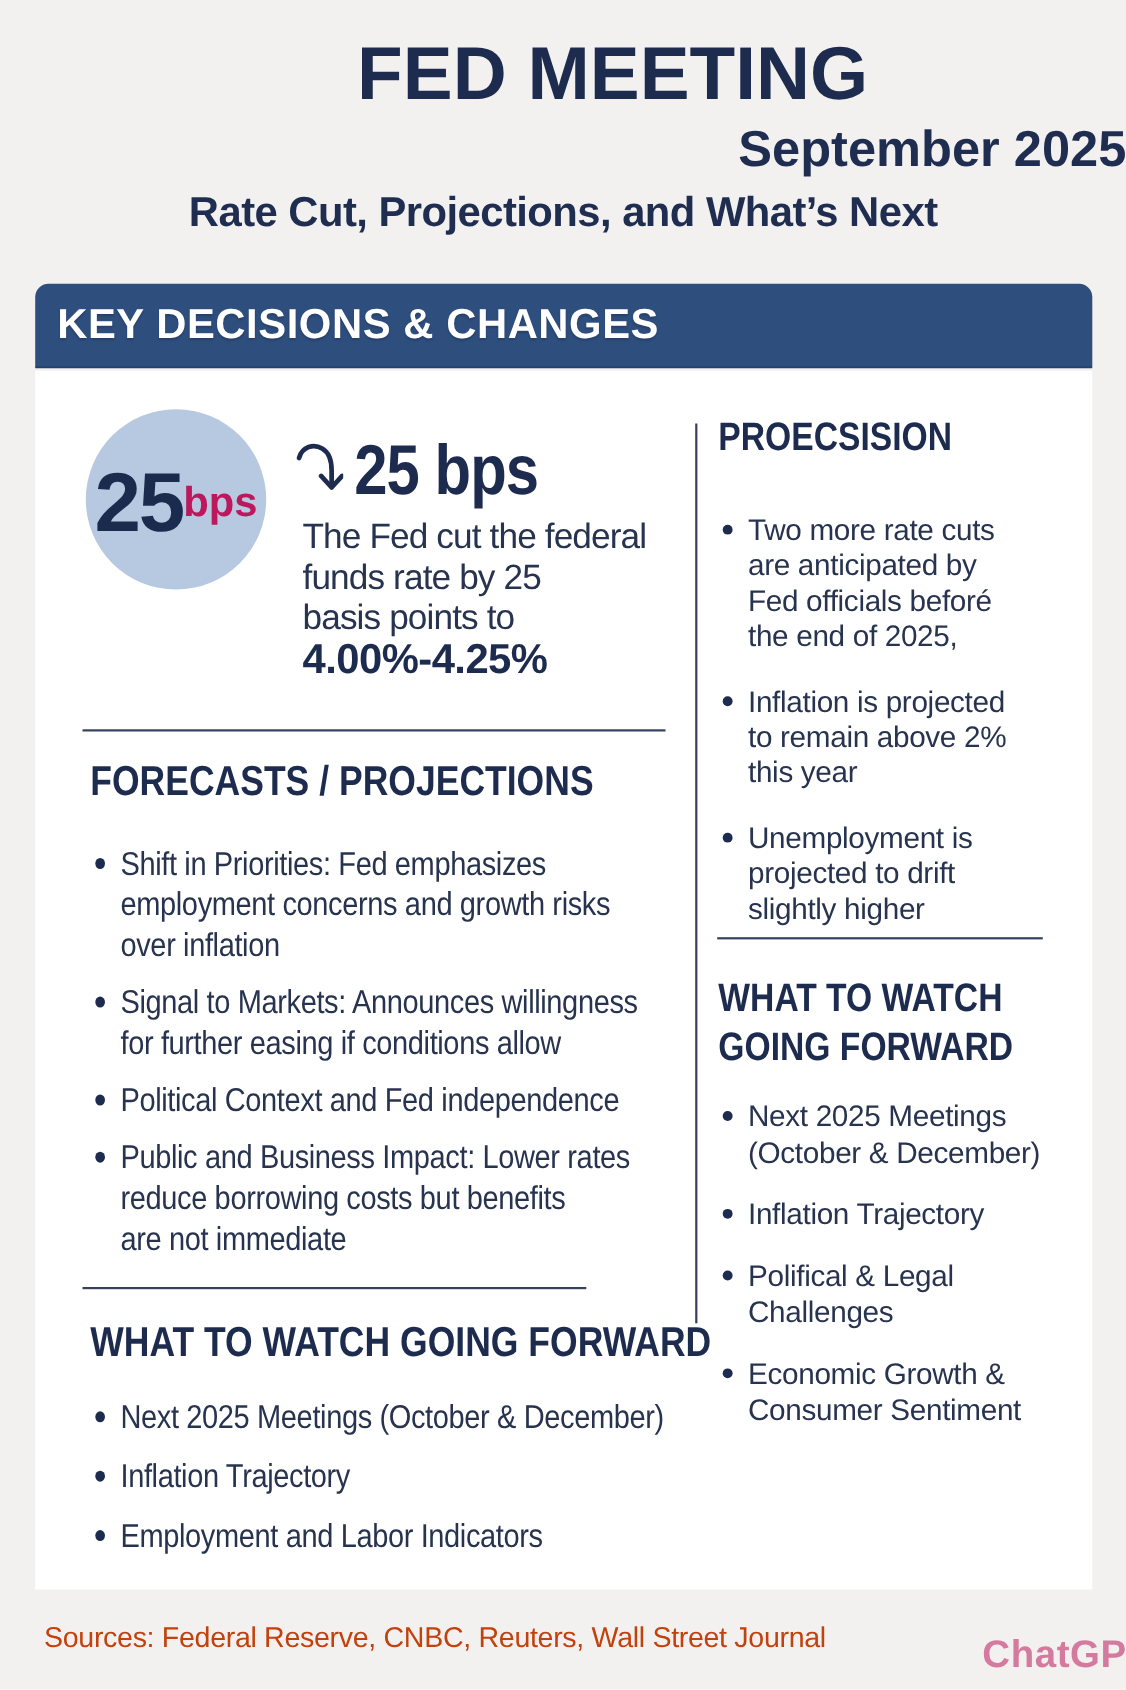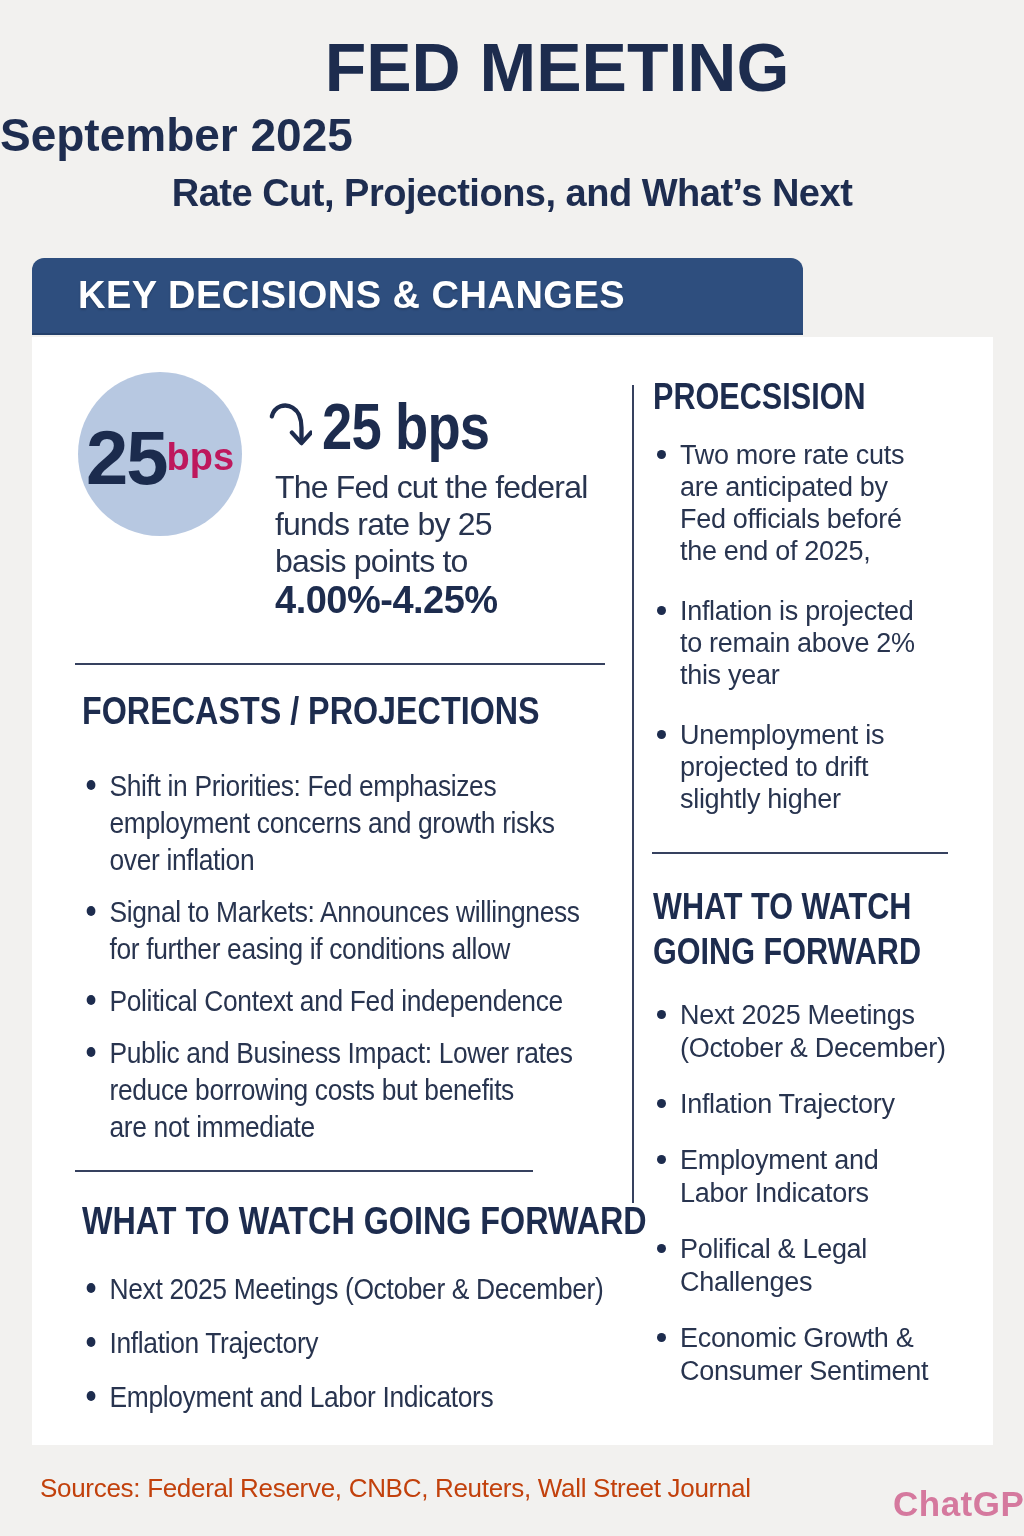--- a/index.html
+++ b/index.html
@@ -9,30 +9,30 @@
     font-family:"Liberation Sans", sans-serif;
     color:#1d2c4e;
     position:relative;
     overflow:hidden;
   }
   .abs { position:absolute; }
 
   
   .page-title   { top:28px; left:0; width:1024px; text-align:center;
                   font-size:68px; font-weight:800; letter-spacing:0; color:#1d2c4e;padding-left:45px; }
-  .page-sub     { top:108px; left:0; width:1024px; text-align:left;
+  .page-sub     { top:108px; left:0; width:1024px; text-align:right;
                   font-size:46px; font-weight:700; color:#1e2d50; }
   .page-tagline { top:172px; left:0; width:1024px; text-align:center;
                   font-size:38px; font-weight:700; letter-spacing:-0.5px; color:#1e2d50; }
 
   
-  .banner { left:32px; top:258px; width:771px; height:77px;
+  .banner { left:32px; top:258px; width:961px; height:77px;
             background:#2e4e7e; border-bottom:2px solid #24406a;
             border-radius:12px 12px 0 0;
-            display:flex; align-items:center; box-sizing:border-box; padding-left:46px; }
+            display:flex; align-items:center; box-sizing:border-box; padding-left:20px; }
   .banner-label { color:#ffffff; font-size:38px; font-weight:700; letter-spacing:0.5px;
                   text-shadow:0 2px 2px rgba(0,0,0,0.18); }
 
   
   .card { left:32px; top:337px; width:961px; height:1108px; background:#ffffff; }
 
   
   .badge { left:46px; top:35px; width:164px; height:164px; border-radius:50%;
            background:#b7c8e1; display:flex; flex-direction:row;
            align-items:center; justify-content:center; padding-top:8px; box-sizing:border-box; }
@@ -73,21 +73,21 @@
   ul.left-list li::before { left:3px; top:13px; width:10px; height:10px; }
   ul.forecast-list li { margin-bottom:15px; }
   ul.forecast-list { top:430px; }
   ul.watchleft-list { top:933px; }
   ul.watchleft-list li { margin-bottom:17px; }
 
   ul.right-list { left:620px; width:330px; font-size:27px; line-height:32px; letter-spacing:-0.3px; }
   ul.right-list li { padding-left:28px; }
   ul.right-list li::before { left:5px; top:11px; width:9px; height:9px; }
   ul.proj-list { top:102px; }
-  ul.proj-list li { margin-bottom:28px; }
+  ul.proj-list li { margin-bottom:28px;margin-top:27px; }
   ul.watchright-list { top:662px; font-size:27px; line-height:33px; }
   ul.watchright-list li { margin-bottom:23px; }
 
   
   .sources   { left:40px; top:1473px; font-size:26px; font-weight:400; letter-spacing:-0.3px; color:#c2410c; }
   .watermark { left:864px; top:1484px; font-size:35px; font-weight:700;
                color:#be185d; opacity:0.55; letter-spacing:0.5px;margin-left:29px; }
 </style>
 </head>
 <body>
@@ -156,22 +156,20 @@
 projected to drift
 slightly higher</li>
   </ul>
 
   <div class="abs h2 h2-watch-right">WHAT TO WATCH
 GOING FORWARD</div>
   <ul class="blist right-list watchright-list">
     <li>Next 2025 Meetings
 (October &amp; December)</li>
     <li>Inflation Trajectory</li>
-    <li>Employment and
-Labor Indicators</li>
     <li>Polifical &amp; Legal
 Challenges</li>
     <li>Economic Growth &amp;
 Consumer Sentiment</li>
   </ul>
 
 </div>
 
 <div class="abs sources">Sources: Federal Reserve, CNBC, Reuters, Wall Street Journal</div>
 <div class="abs watermark">ChatGPT</div>

